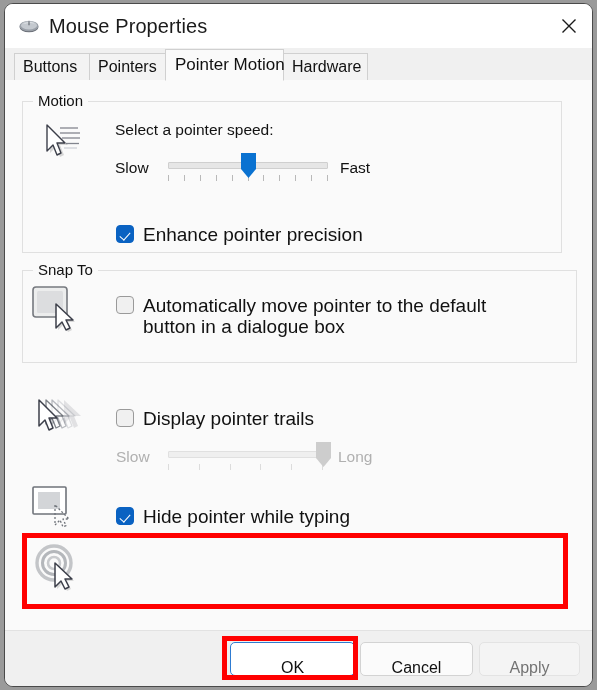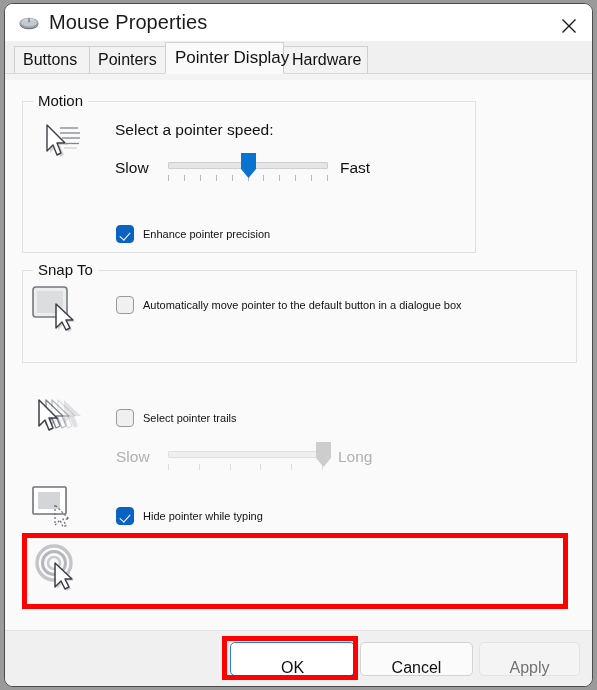--- a/index.html
+++ b/index.html
@@ -24,21 +24,21 @@
     background: #f3f3f3;
     border: 1px solid #4a4a4a;
     border-radius: 9px;
     box-sizing: border-box;
     overflow: hidden;
   }
 
   
   #titlebar {
     position: relative;
-    height: 37px;
+    height: 44px;
     background: #ffffff;
     display: flex;
     align-items: center;
   }
   #title-icon {
     width: 22px;
     height: 22px;
     margin-left: 13px;
     margin-right: 9px;
     flex: none;
@@ -166,21 +166,21 @@
     position: absolute;
     left: 5px;
     top: 4px;
     width: 5px;
     height: 9px;
     border: solid #ffffff;
     border-width: 0 1.8px 1.8px 0;
     transform: rotate(42deg);
   }
   .cb-txt {
-    font-size: 11px;
+    font-size: 19px;
     color: #111;
     margin-left: 9px;
     line-height: 21px;
   }
 
   
   .slider {
     position: absolute;
     height: 26px;
   }
@@ -284,27 +284,27 @@
     <div id="close-button">
       <svg width="22" height="22" viewBox="0 0 22 22">
         <path d="M4.5 4.5 L17.5 17.5 M17.5 4.5 L4.5 17.5" stroke="#1a1a1a" stroke-width="1.4" fill="none"></path>
       </svg>
     </div>
   </div>
 
   <div id="tabstrip">
     <div class="tab" style="left:9px;width:76px;">Buttons</div>
     <div class="tab" style="left:84px;width:77px;">Pointers</div>
-    <div class="tab active" style="left:160px;width:119px;">Pointer Display</div>
+    <div class="tab active" style="left:160px;width:119px;">Pointer Motion</div>
     <div class="tab" style="left:278px;width:85px;">Hardware</div>
   </div>
 
   <div id="pane">
 
-    <div class="group" style="left:17px; top:21px; width:454px; height:152px;">
+    <div class="group" style="left:17px; top:21px; width:540px; height:152px;">
       <span class="group-title">Motion</span>
     </div>
 
     <div class="illus" style="left:25px; top:39px;">
       <svg width="56" height="50" viewBox="0 0 56 50">
         <g opacity="0.22">
           <path d="M20 8 L20 34 L26 28 L30 38 L34 36 L30 26 L38 26 Z" fill="#555"></path>
         </g>
         <path d="M17 6 L17 32 L23 26 L27 36 L31 34 L27 24 L35 24 Z" fill="#ffffff" stroke="#3c3f4a" stroke-width="1.4" stroke-linejoin="round"></path>
         <g stroke="#5b5f6b" stroke-width="1.3" opacity="0.75">
@@ -386,21 +386,21 @@
         </g>
         <g opacity="0.7">
           <path d="M16 5 L16 29 L22 23 L26 33 L30 31 L26 21 L33 21 Z" fill="#ffffff" stroke="#4b5059" stroke-width="1.3" stroke-linejoin="round"></path>
         </g>
         <path d="M9 5 L9 31 L15 25 L19 35 L23 33 L19 23 L27 23 Z" fill="#ffffff" stroke="#3c3f4a" stroke-width="1.5" stroke-linejoin="round"></path>
       </svg>
     </div>
 
     <div class="cb-row" style="left:111px; top:328px;">
       <span class="cb off"></span>
-      <span class="cb-txt">Select pointer trails</span>
+      <span class="cb-txt">Display pointer trails</span>
     </div>
 
     <div class="lbl dim" style="left:111px; top:368px;">Slow</div>
 
     <div class="slider" id="trails-slider" style="left:163px; top:362px; width:155px;">
       <div class="track dim"></div>
       <div class="ticks" id="trails-ticks">
           <div class="tick dim" style="left: 0px;"></div>
           <div class="tick dim" style="left: 30.8px;"></div>
           <div class="tick dim" style="left: 61.6px;"></div>

